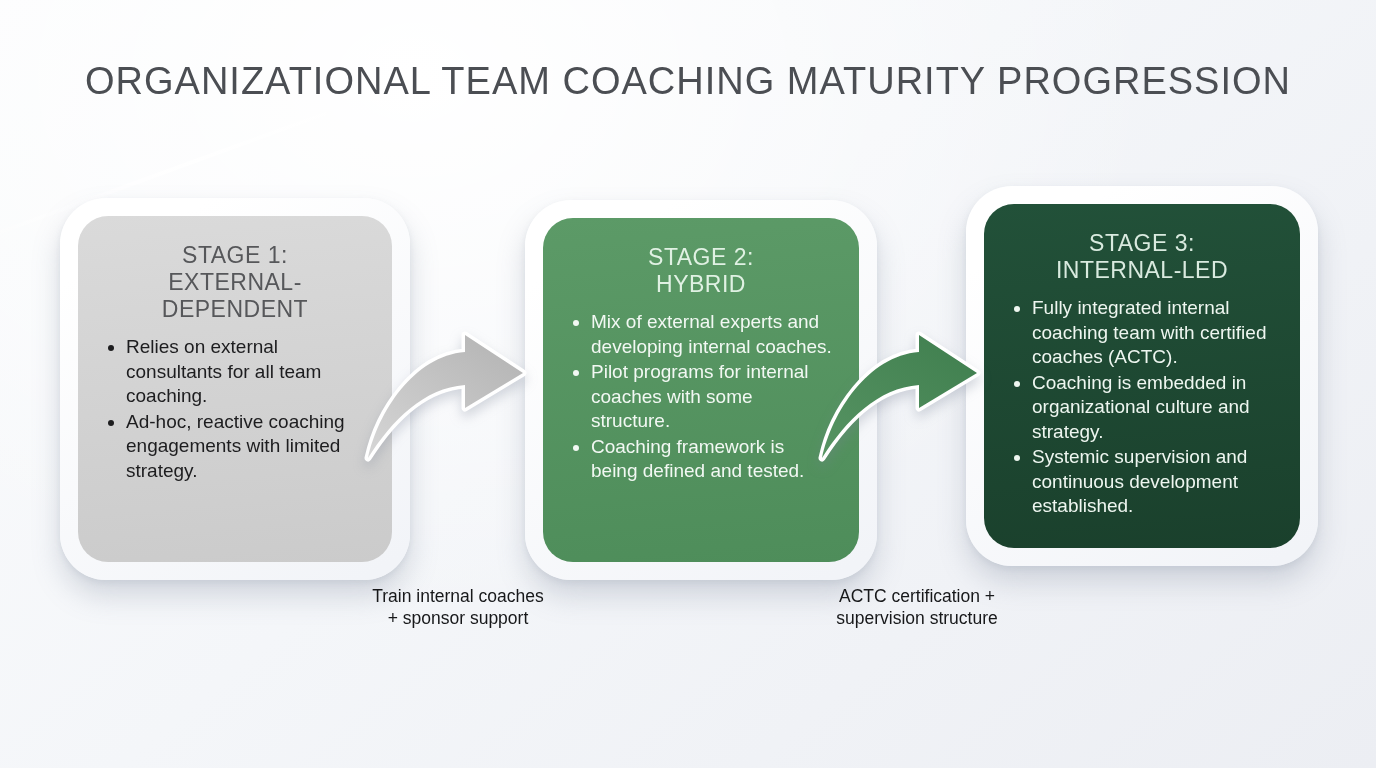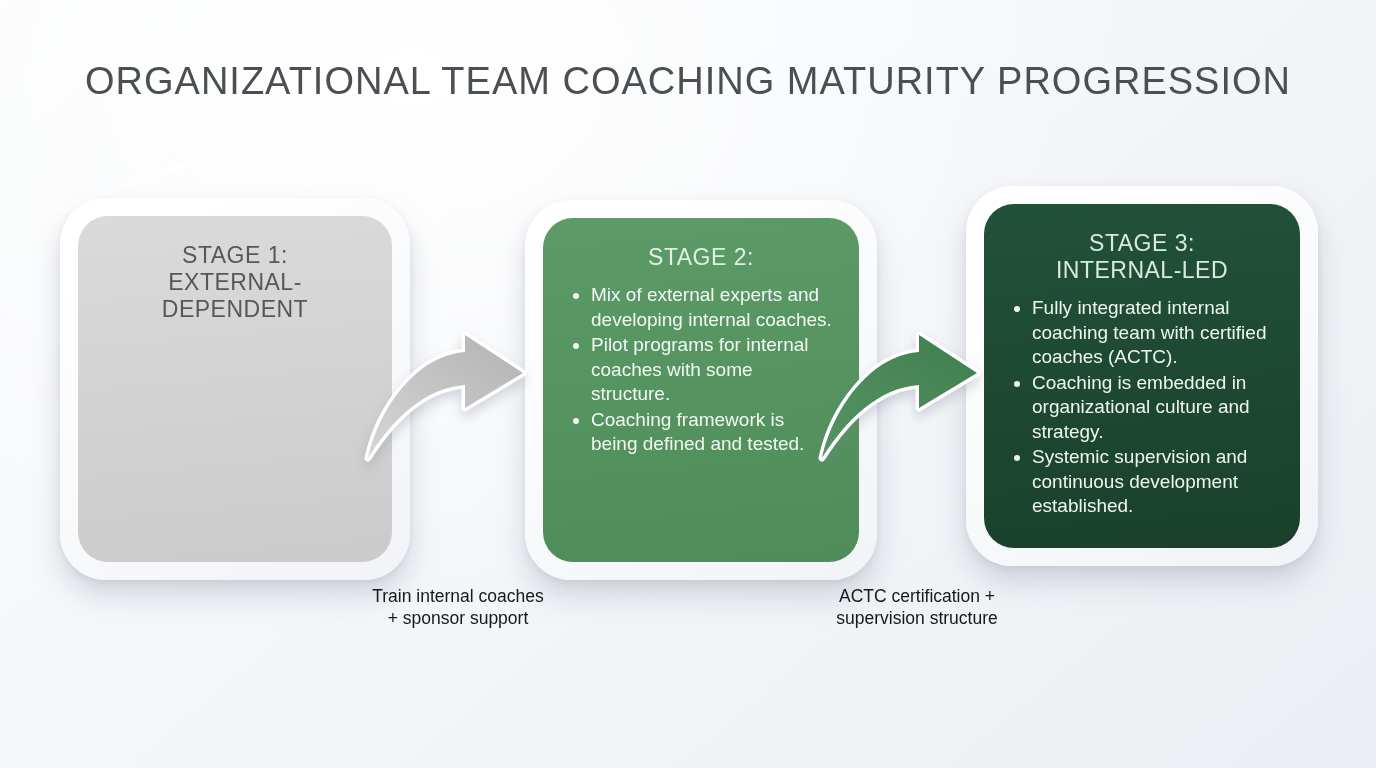--- a/index.html
+++ b/index.html
@@ -63,27 +63,32 @@
   <div class="streak"></div>
 
   <div class="title">ORGANIZATIONAL TEAM COACHING MATURITY PROGRESSION</div>
 
   <div class="frame" id="frame1">
     <div class="card card-gray">
       <div class="card-heading">
         <span>STAGE 1:</span>
         <span>EXTERNAL-DEPENDENT</span>
       </div>
+      <ul>
+          <li>Relies on external consultants for all team coaching.</li>
+          <li>Ad-hoc, reactive coaching engagements with limited strategy.</li>
+        </ul>
     </div>
   </div>
 
   <div class="frame" id="frame2">
     <div class="card card-green">
       <div class="card-heading">
         <span>STAGE 2:</span>
+        <span>HYBRID</span>
       </div>
       <ul>
           <li>Mix of external experts and developing internal coaches.</li>
           <li>Pilot programs for internal coaches with some structure.</li>
           <li>Coaching framework is being defined and tested.</li>
         </ul>
     </div>
   </div>
 
   <div class="frame" id="frame3">

